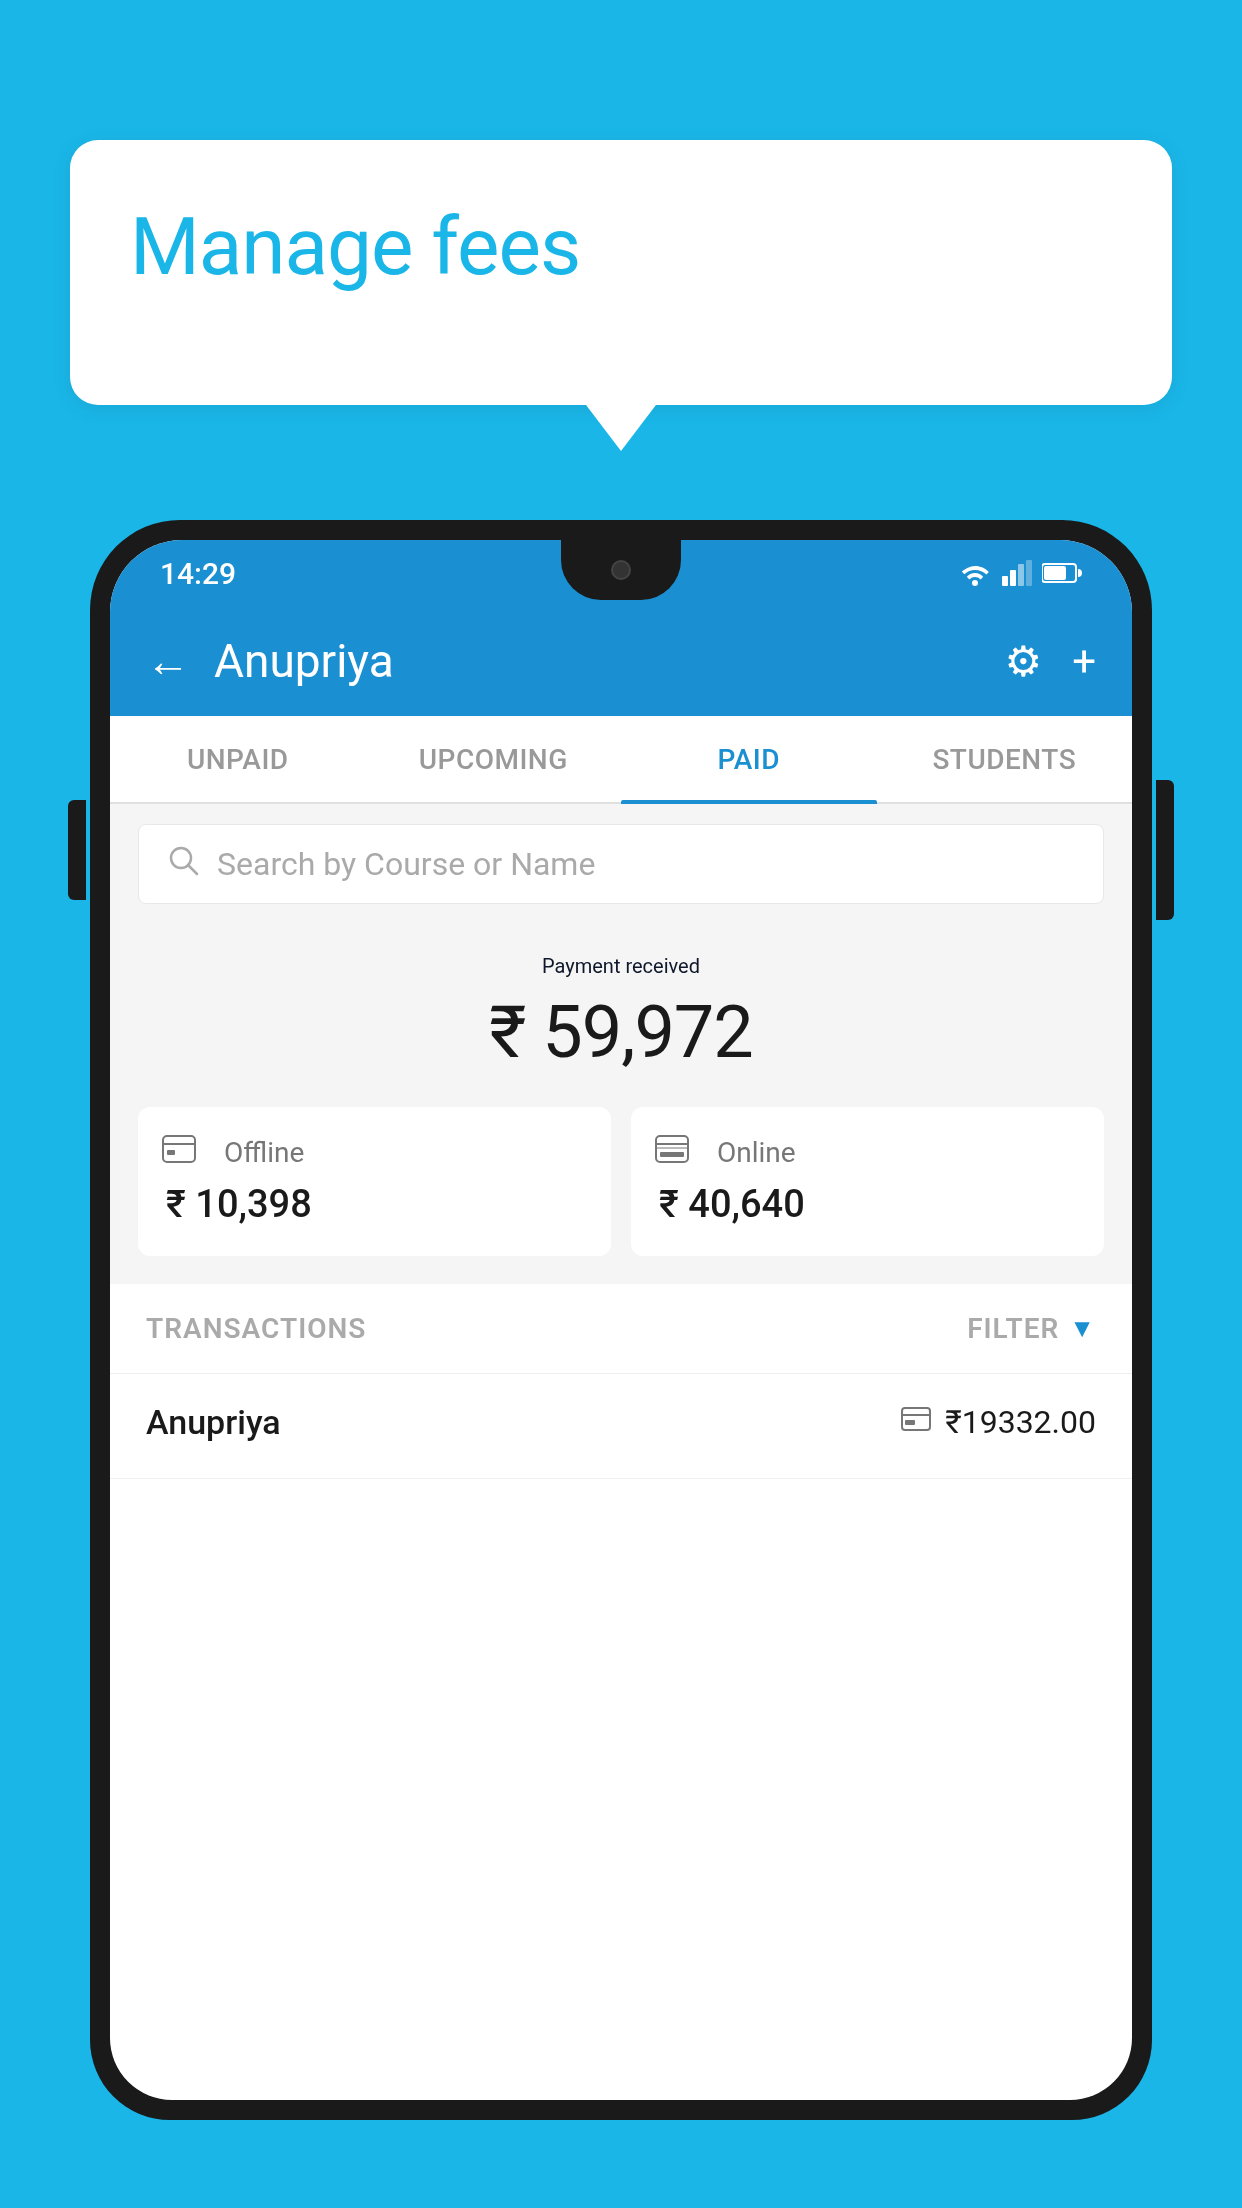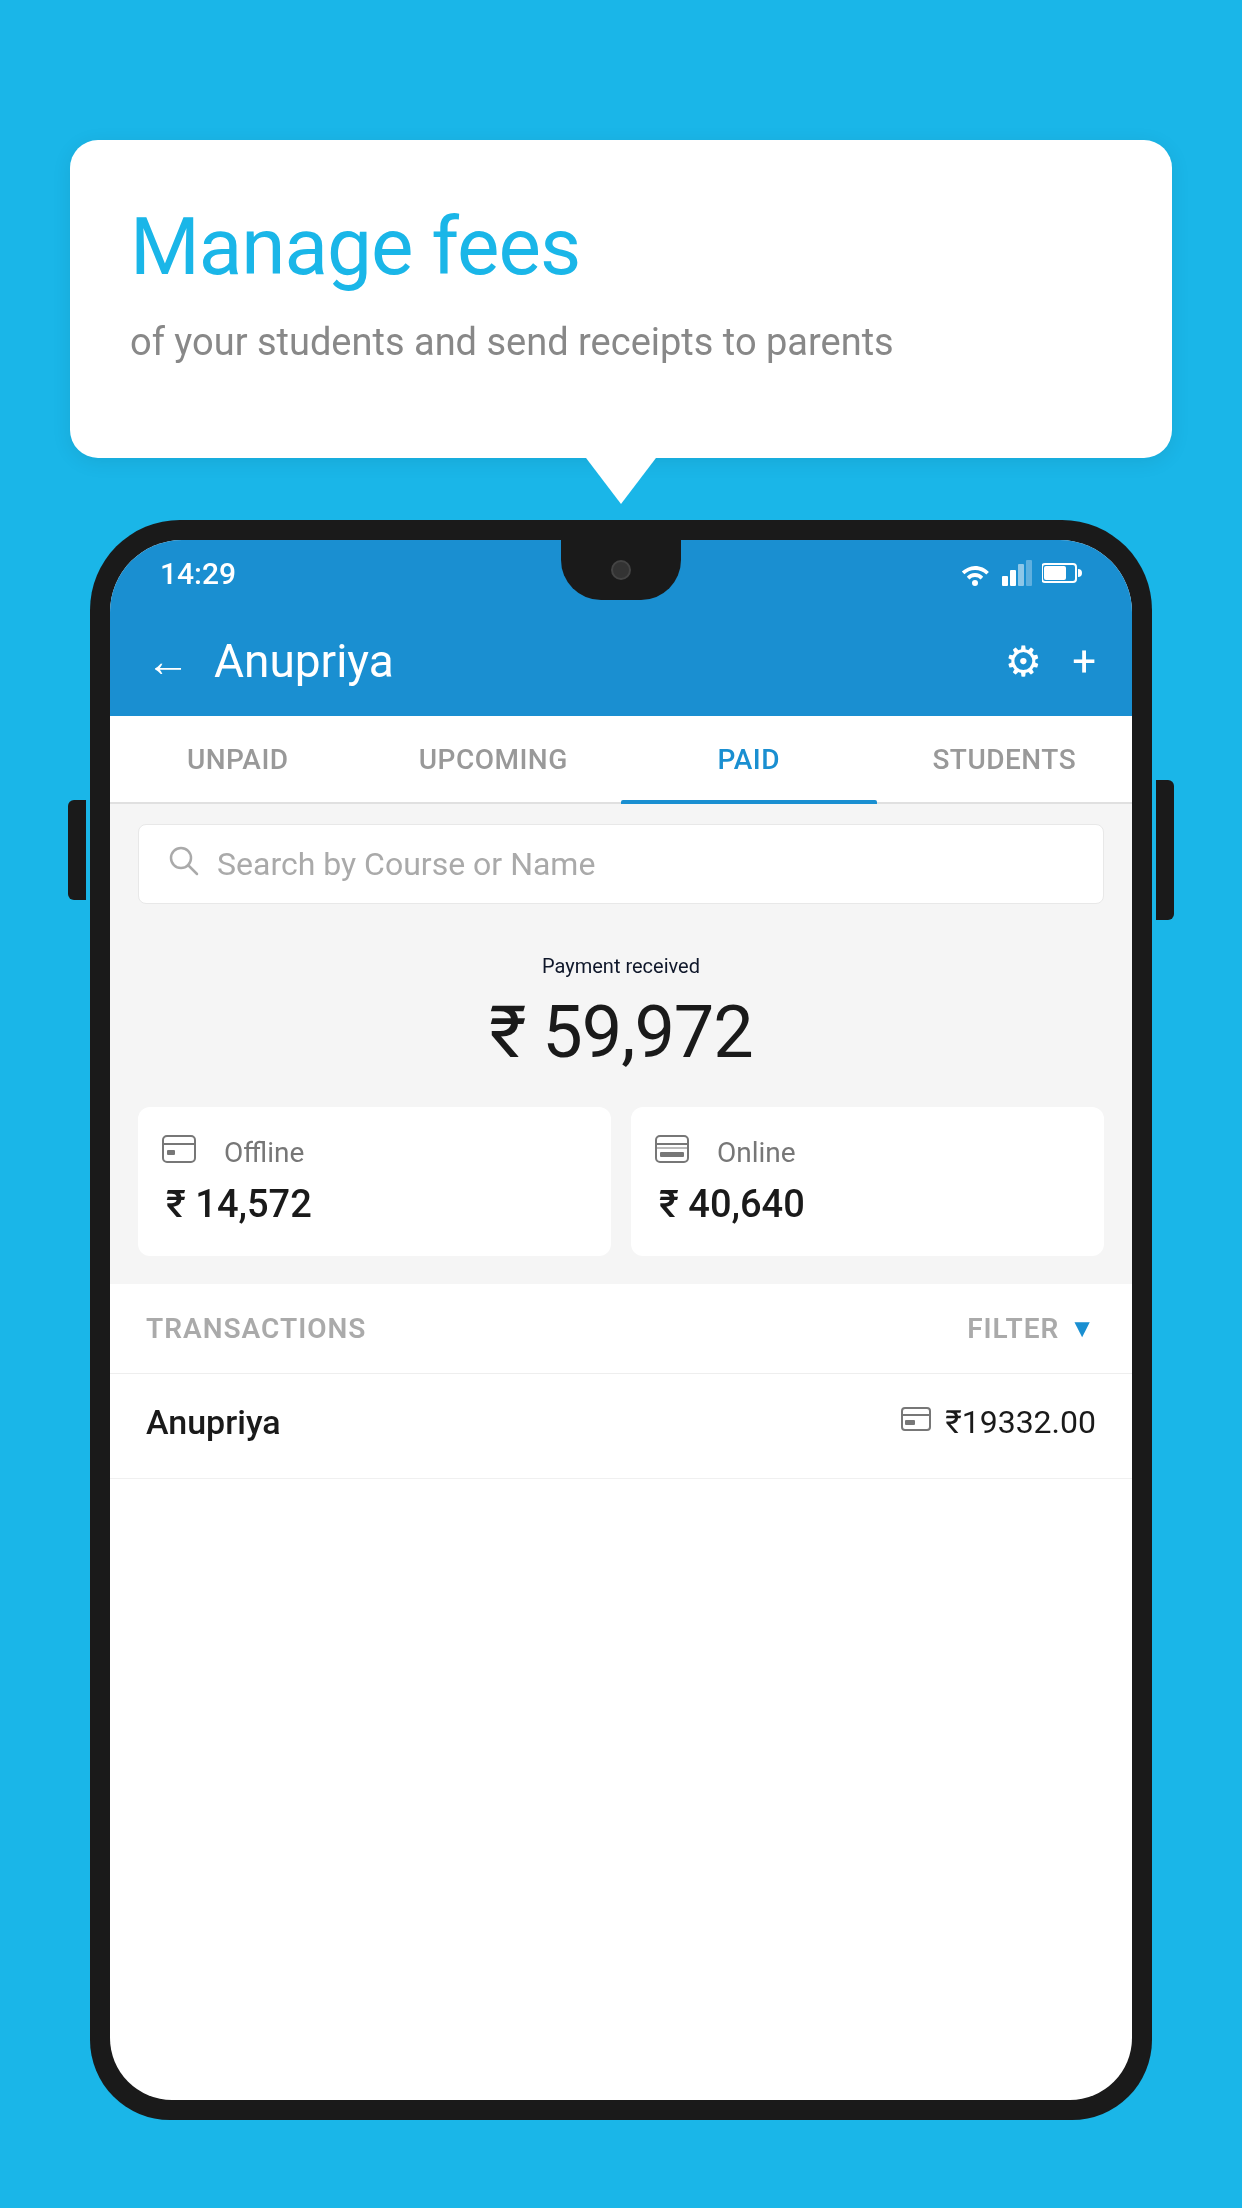--- a/index.html
+++ b/index.html
@@ -400,21 +400,20 @@
       color: #888888;
       font-size: 27px;
     }
   </style>
 </head>
 <body>
 
 <div class="speech-bubble-container">
   <div class="speech-bubble">
     <h1>Manage fees</h1>
-    <p>of your students and send receipts to parents</p>
   </div>
 </div>
 
 <div class="phone-wrapper">
   <div class="phone-outer">
     <div class="phone-inner">
 
       <div class="status-bar">
         <div class="notch">
           <div class="camera"></div>
@@ -488,21 +487,21 @@
           <div class="card-header">
             <span class="card-icon">
               <svg width="34" height="28" viewBox="0 0 34 28" fill="none">
                 <rect x="1" y="1" width="32" height="26" rx="4" stroke="#777" stroke-width="2"></rect>
                 <line x1="1" y1="9" x2="33" y2="9" stroke="#777" stroke-width="2"></line>
                 <rect x="5" y="15" width="8" height="5" rx="1" fill="#777"></rect>
               </svg>
             </span>
             <span>Offline</span>
           </div>
-          <div class="card-amount">₹ 14,572</div>
+          <div class="card-amount">₹ 10,398</div>
         </div>
 
         <div class="payment-card">
           <div class="card-header">
             <span class="card-icon">
               <svg width="34" height="28" viewBox="0 0 34 28" fill="none">
                 <rect x="1" y="1" width="32" height="26" rx="4" stroke="#777" stroke-width="2"></rect>
                 <line x1="1" y1="9" x2="33" y2="9" stroke="#777" stroke-width="2"></line>
                 <line x1="1" y1="13" x2="33" y2="13" stroke="#777" stroke-width="1"></line>
                 <rect x="5" y="17" width="24" height="5" rx="1" fill="#777"></rect>

